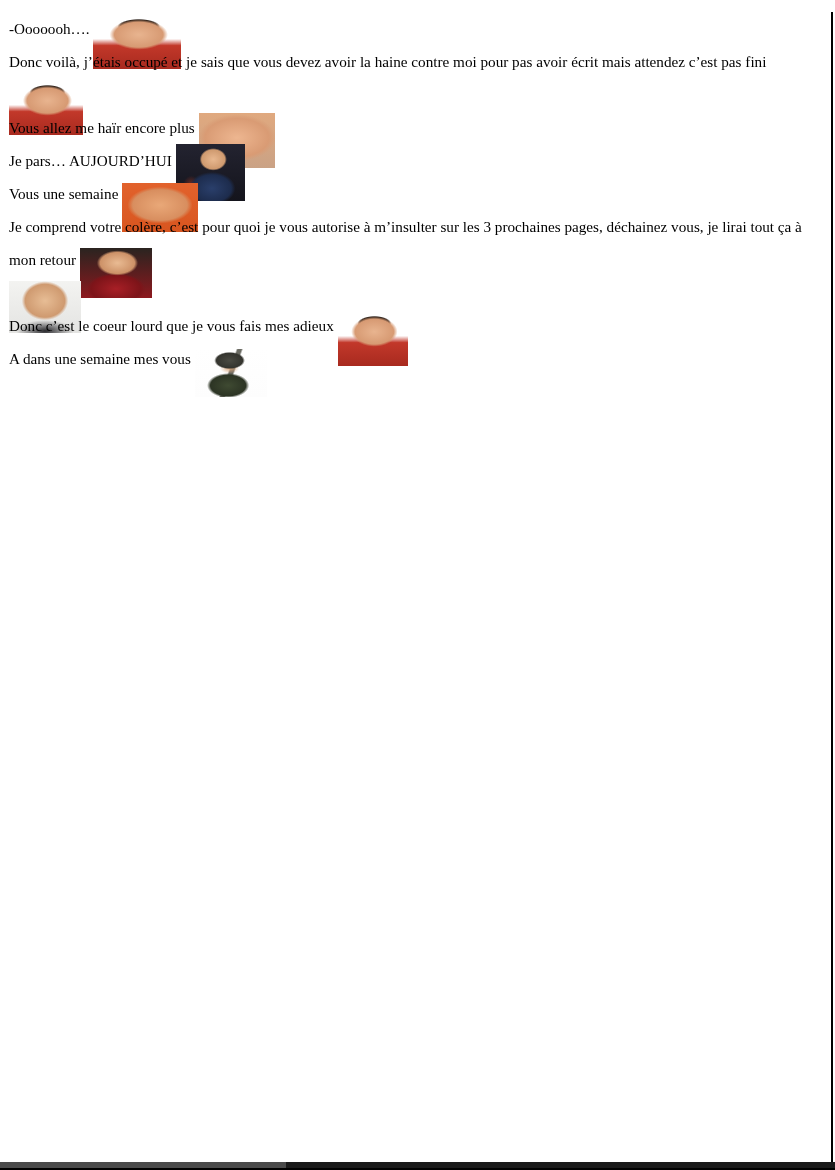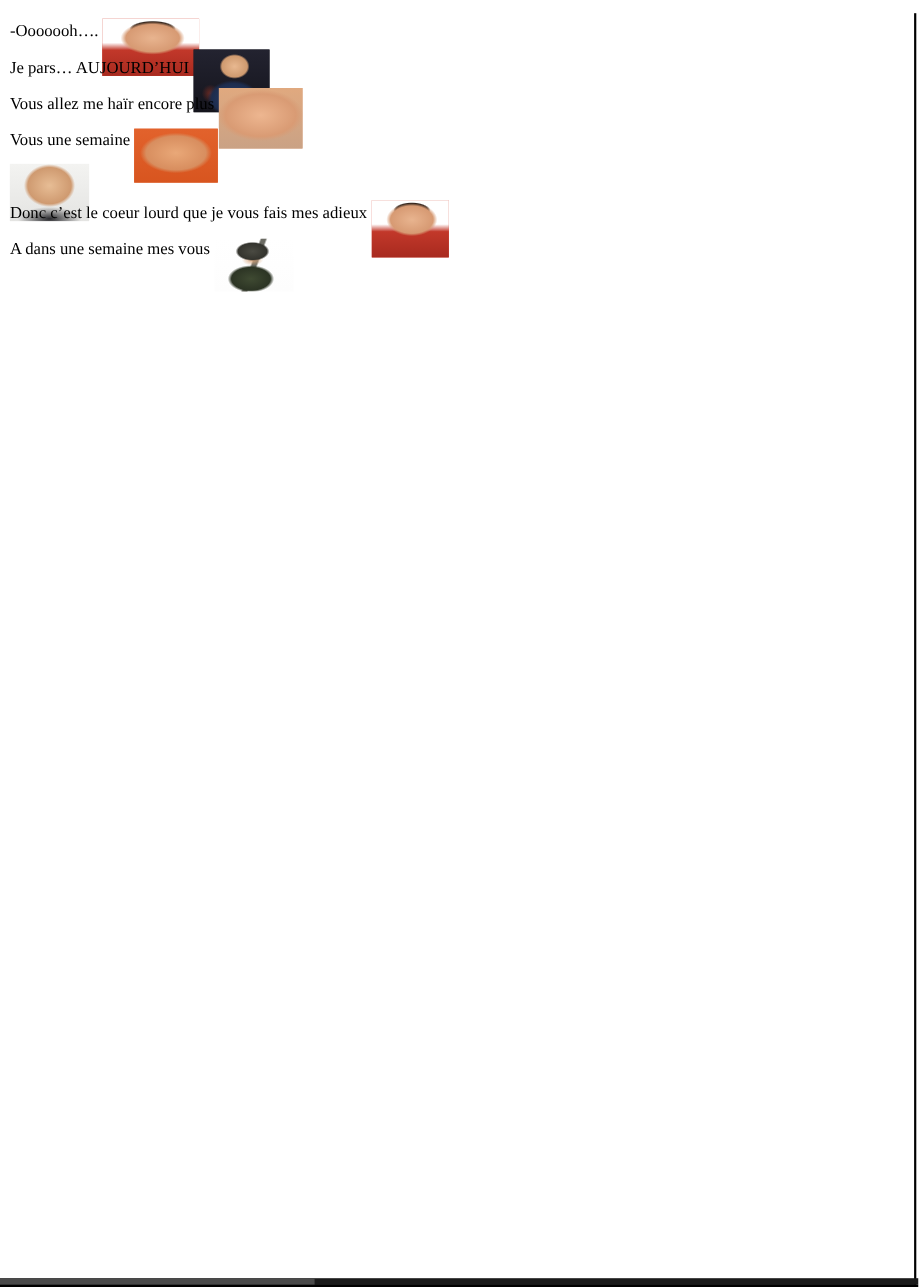--- a/index.html
+++ b/index.html
@@ -182,23 +182,25 @@
   }
 </style>
 </head>
 <body>
 
 <div id="page">
   <div id="sheet">
     <div id="content">
 
     <div class="para para-block"><span>-Ooooooh….</span> <span class="meme meme-risitas" style="width: 88px; height: 52px; margin-bottom: -24px; vertical-align: bottom;"></span></div>
+        <div class="para para-block"><span>Donc voilà, j’étais occupé et je sais que vous devez avoir la haine contre moi pour pas avoir écrit mais attendez c’est pas fini</span> <span class="meme meme-risitas" style="width: 74px; height: 52px; margin-bottom: -24px; vertical-align: bottom;"></span></div>
+        <div class="para para-block"><span>Vous allez me haïr encore plus</span> <span class="meme meme-face" style="width: 76px; height: 55px; margin-bottom: -24px; vertical-align: bottom;"></span></div>
         <div class="para para-block"><span>Je pars… AUJOURD’HUI</span> <span class="meme meme-suit" style="width: 69px; height: 57px; margin-bottom: -24px; vertical-align: bottom;"></span></div>
-        <div class="para para-block"><span>Vous allez me haïr encore plus</span> <span class="meme meme-face" style="width: 76px; height: 55px; margin-bottom: -24px; vertical-align: bottom;"></span></div>
         <div class="para para-block"><span>Vous une semaine</span> <span class="meme meme-risitas-orange" style="width: 76px; height: 49px; margin-bottom: -22px; vertical-align: bottom;"></span></div>
+        <div class="para para-block"><span>Je comprend votre colère, c’est pour quoi je vous autorise à m’insulter sur les 3 prochaines pages, déchainez vous, je lirai tout ça à mon retour</span> <span class="meme meme-red" style="width: 72px; height: 50px; margin-bottom: -22px; vertical-align: bottom;"></span></div>
         <div class="para para-block"> <span class="meme meme-bald" style="width: 72px; height: 52px; margin-bottom: -24px; vertical-align: bottom;"></span></div>
         <div class="para para-block"><span>Donc c’est le coeur lourd que je vous fais mes adieux</span> <span class="meme meme-risitas" style="width: 70px; height: 52px; margin-bottom: -24px; vertical-align: bottom;"></span></div>
         <div class="para para-block"><span>A dans une semaine mes vous</span> <span class="meme meme-soldier" style="width: 72px; height: 48px; margin-bottom: -22px; vertical-align: bottom;"></span></div>
       </div>
   </div>
 
   <div id="scrollstrip">
     <div id="scrollthumb"></div>
   </div>
 

